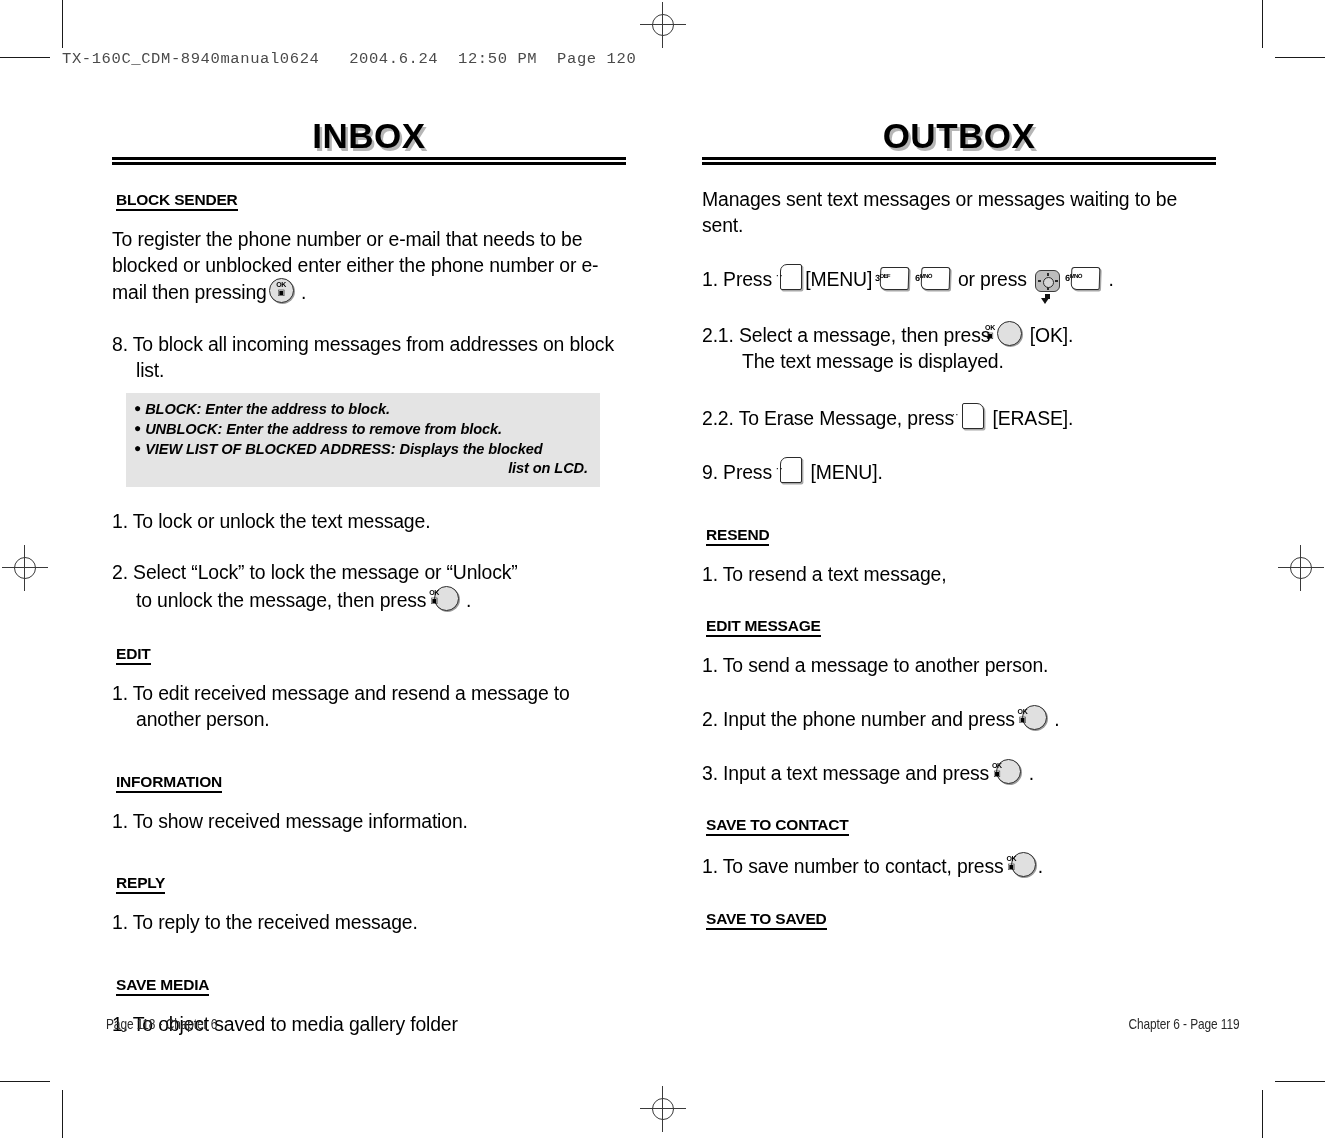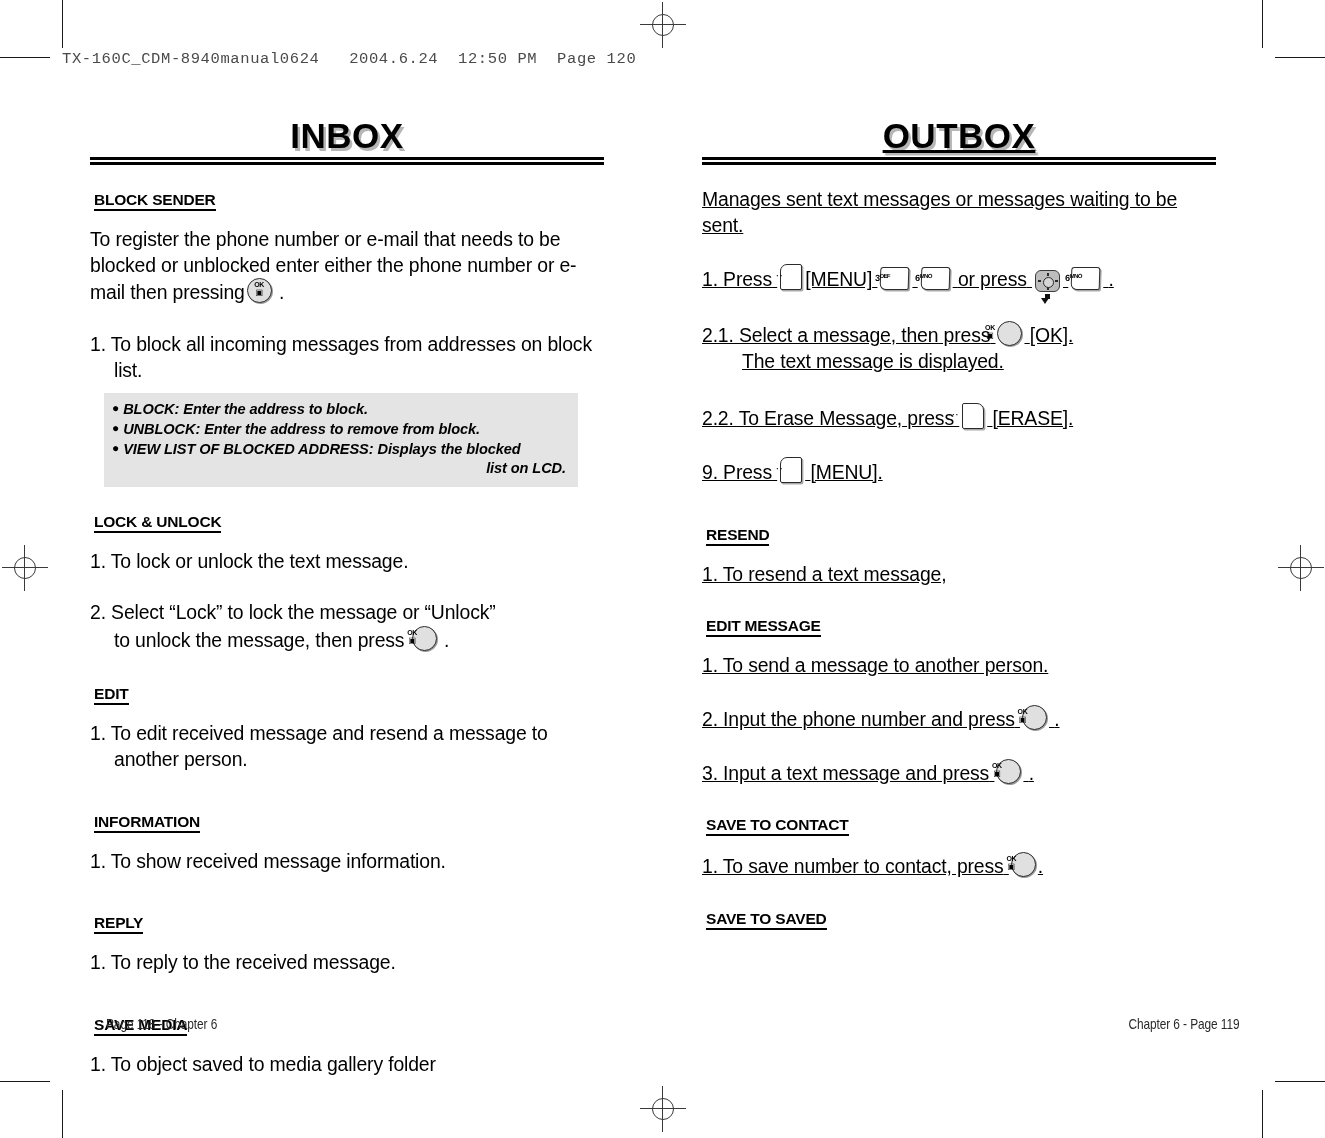--- a/index.html
+++ b/index.html
@@ -41,22 +41,22 @@
     font-family: "Liberation Mono", "DejaVu Sans Mono", monospace;
     font-size: 15.5px;
     letter-spacing: 0.6px;
     color: #4a4a4a;
     white-space: pre;
     margin-top: 44px;
   }
 
   
   .column { position: absolute; top: 118px; width: 514px; }
-  .col-left  { left: 90px; }
-  .col-right { left: 702px; text-decoration: underline; }
+  .col-left  { left: 112px; }
+  .col-right { left: 702px; }
 
   .sec-title {
     text-align: center;
     font-size: 35px;
     font-weight: bold;
     letter-spacing: 0.5px;
     line-height: 1.0;
     padding-bottom: 3px;
     text-shadow: 2.5px 2.5px 0.5px #b6b6b6;
   }
@@ -277,32 +277,29 @@
   <div class="body-block">
 
     <div class="head-wrap">
       <h3 class="head">BLOCK SENDER</h3>
     </div>
 
     <p class="para"><span>To register the phone number or e-mail that needs to be blocked or unblocked enter either the phone number or e-mail then pressing</span><span class="key key-ok"><span class="ok-t">OK</span><span class="ok-b">▣</span></span> .</p>
 
     <div class="gap-s"></div>
 
-    <p class="para hang nogap">1. To block all incoming messages from addresses on block list.</p>
+    <p class="para hang nogap">8. To block all incoming messages from addresses on block list.</p>
 
     <div class="note-box">
       <div class="line"><span class="bullet">●</span><span>BLOCK: Enter the address to block.</span></div>
       <div class="line"><span class="bullet">●</span><span>UNBLOCK: Enter the address to remove from block.</span></div>
       <div class="line"><span class="bullet">●</span><span>VIEW LIST OF BLOCKED ADDRESS: Displays the blocked</span></div>
       <div class="line right">list on LCD.</div>
     </div>
 
-    <div class="head-wrap">
-      <h3 class="head">LOCK &amp; UNLOCK</h3>
-    </div>
 
     <p class="para hang">1. To lock or unlock the text message.</p>
 
     <div class="gap-s"></div>
 
     <p class="para hang nogap"><span>2. Select “Lock” to lock the message or “Unlock”</span><br><span style="display:inline-block;width:0"></span><span>to unlock the message, then press</span> <span class="key key-ok"><span class="ok-t">OK</span><span class="ok-b">▣</span></span> <span>.</span></p>
 
     <div class="gap-l"></div>
 
     <div class="head-wrap">

